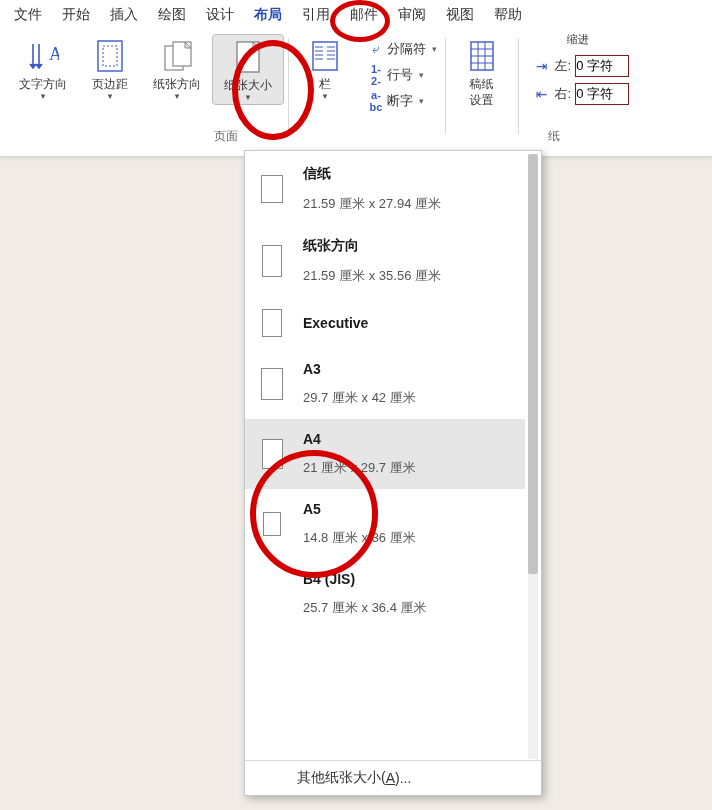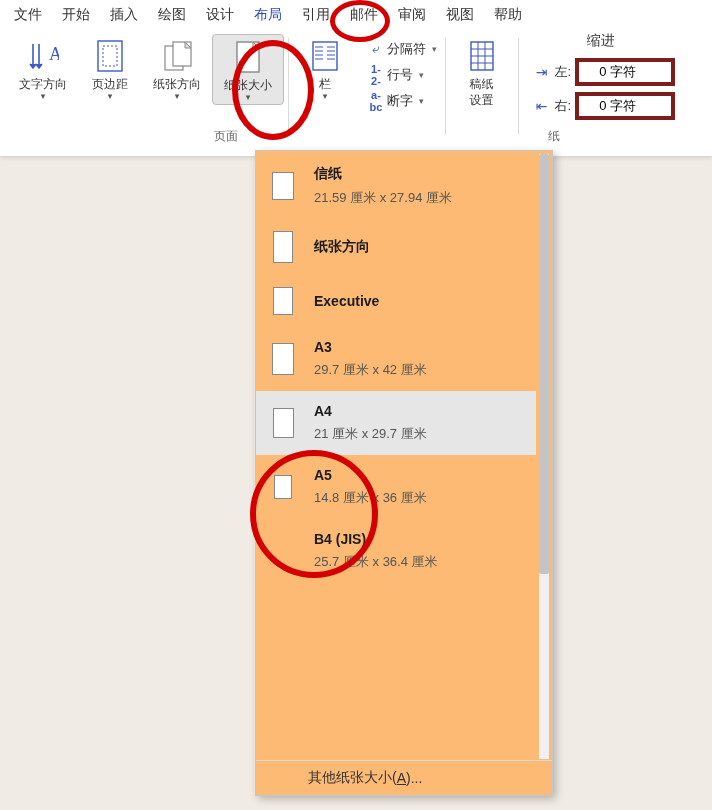--- a/index.html
+++ b/index.html
@@ -1,55 +1,55 @@
 <!DOCTYPE html>
 <html><head>
 <meta charset="utf-8">
 <style>
 html,body{margin:0;padding:0;font-family:"Microsoft YaHei","Segoe UI",sans-serif;font-size:14px;color:#333;background:#f0ece5;}
 #app{width:712px;height:810px;position:relative;overflow:hidden;}
 
 
 #menubar{background:#fff;height:30px;display:flex;align-items:center;padding:0 4px;}
 .menu-item{padding:3px 10px;cursor:default;}
-.menu-item.active{color:#2a4db7;font-weight:400;}
+.menu-item.active{color:#2a4db7;font-weight:700;}
 
 
 #ribbon{background:#fff;border-bottom:1px solid #d7d7d7;box-shadow:0 2px 3px rgba(0,0,0,.08);height:126px;position:relative;display:flex;align-items:flex-start;}
 .rib-row{display:flex;align-items:flex-start;}
 .big-btn{display:flex;flex-direction:column;align-items:center;justify-content:flex-start;padding:4px 6px 2px;margin-top:4px;width:58px;cursor:default;}
 .big-btn.small{width:52px;}
 .big-btn .icon{width:32px;height:36px;display:flex;align-items:center;justify-content:center;}
 .big-btn .lbl{font-size:12px;line-height:16px;text-align:center;margin-top:2px;}
 .big-btn .caret{font-size:9px;color:#555;margin-top:-1px;}
 .big-btn.active{background:#e6e6e6;border:1px solid #bcbcbc;border-radius:4px;}
 .sep{width:1px;background:#d9d9d9;height:96px;margin:8px 4px 0;}
 .small-cmd{display:flex;align-items:center;height:26px;font-size:13px;padding:0 4px;}
 .small-cmd .ic{width:22px;text-align:center;color:#4a63b8;}
 .small-cmd .ic.txt{font-size:11px;color:#3c59c5;font-weight:600;}
 .small-cmd .caret{margin-left:6px;font-size:9px;color:#666;}
 .indent-block{display:flex;flex-direction:column;gap:6px;margin-top:8px;margin-left:6px;}
 .indent-row{display:flex;align-items:center;gap:4px;}
 .indent-row .ic{color:#3c59c5;font-size:14px;width:18px;text-align:center;}
 .indent-row .lbl{font-size:13px;}
-.indent-row input{width:52px;height:20px;font-size:13px;border:4px solid #7f1d1d;padding:0 20px;}
+.indent-row input{width:52px;height:20px;font-size:13px;border:1px solid #7f1d1d;padding:0 0;}
 .grp-caption{position:absolute;bottom:11px;font-size:12px;color:#666;}
 .grp-caption.c1{left:214px;}
 .grp-caption.c2{left:548px;}
 
 
-#dropdown{position:absolute;left:255px;top:150px;width:296px;height:644px;background:#fdba74;border:1px solid #c6c6c6;box-shadow:3px 3px 8px rgba(0,0,0,.25);}
+#dropdown{position:absolute;left:244px;top:150px;width:296px;height:644px;background:#ffffff;border:1px solid #c6c6c6;box-shadow:3px 3px 8px rgba(0,0,0,.25);}
 #dd-scroll{position:absolute;top:3px;right:3px;width:10px;bottom:36px;background:#f0f0f0;}
 #dd-scroll .thumb{position:absolute;top:0;left:0;right:0;height:420px;background:#c4c4c4;border-radius:2px;}
 #dd-list{position:absolute;top:2px;left:0;right:16px;bottom:36px;overflow:hidden;}
 .dd-item{display:flex;align-items:center;padding:12px 10px 12px 14px;gap:18px;}
 .dd-item.sel{background:#e6e6e6;}
 .dd-item .pg{border:1px solid #888;background:#fff;}
 .dd-item .txt .t{font-size:14px;font-weight:700;color:#1a1a1a;}
-.dd-item .txt .s{font-size:13px;color:#555;margin-top:6px;}
+.dd-item .txt .s{font-size:13px;color:#555;margin-top:12px;}
 #dd-more{position:absolute;left:0;right:0;bottom:0;height:34px;border-top:1px solid #d9d9d9;display:flex;align-items:center;padding-left:52px;font-size:14px;}
 #dd-more u{text-decoration:underline;}
 
 
 .ann{position:absolute;border:5px solid #d40000;border-radius:50%;pointer-events:none;}
 #ann1{left:330px;top:0px;width:50px;height:32px;}
 #ann2{left:232px;top:40px;width:70px;height:88px;border-width:6px;}
 #ann3{left:250px;top:450px;width:116px;height:116px;border-width:6px;}
 
 
@@ -175,21 +175,21 @@
                 <line x1="11" y1="4" x2="11" y2="32"></line>
                 <line x1="18" y1="4" x2="18" y2="32"></line>
               </g>
             </svg>
       </div>
       <div class="lbl"><span>稿纸</span><br><span>设置</span></div>
     </div>
     <div class="sep"></div>
 
     <div style="margin-left:4px;">
-      <div style="text-align:center;font-size:14px;margin-top:2px;">缩进</div>
+      <div style="text-align:center;font-size:11px;margin-top:2px;">缩进</div>
       <div class="indent-block">
         <div class="indent-row">
           <span class="ic">⇥</span>
           <span class="lbl">左:</span>
           <input value="0 字符" style="">
         </div>
         <div class="indent-row">
           <span class="ic">⇤</span>
           <span class="lbl">右:</span>
           <input value="0 字符" style="">
@@ -211,20 +211,21 @@
             <div class="t">信纸</div>
             <div class="s">21.59 厘米 x 27.94 厘米</div>
           </div>
         </div>
         <div class="dd-item">
           <div style="width: 26px; display: flex; justify-content: center;">
             <div class="pg" style="width: 18px; height: 30px;"></div>
           </div>
           <div class="txt">
             <div class="t">纸张方向</div>
+            <div class="s">21.59 厘米 x 35.56 厘米</div>
           </div>
         </div>
         <div class="dd-item">
           <div style="width: 26px; display: flex; justify-content: center;">
             <div class="pg" style="width: 18px; height: 26px;"></div>
           </div>
           <div class="txt">
             <div class="t">Executive</div>
           </div>
         </div>

